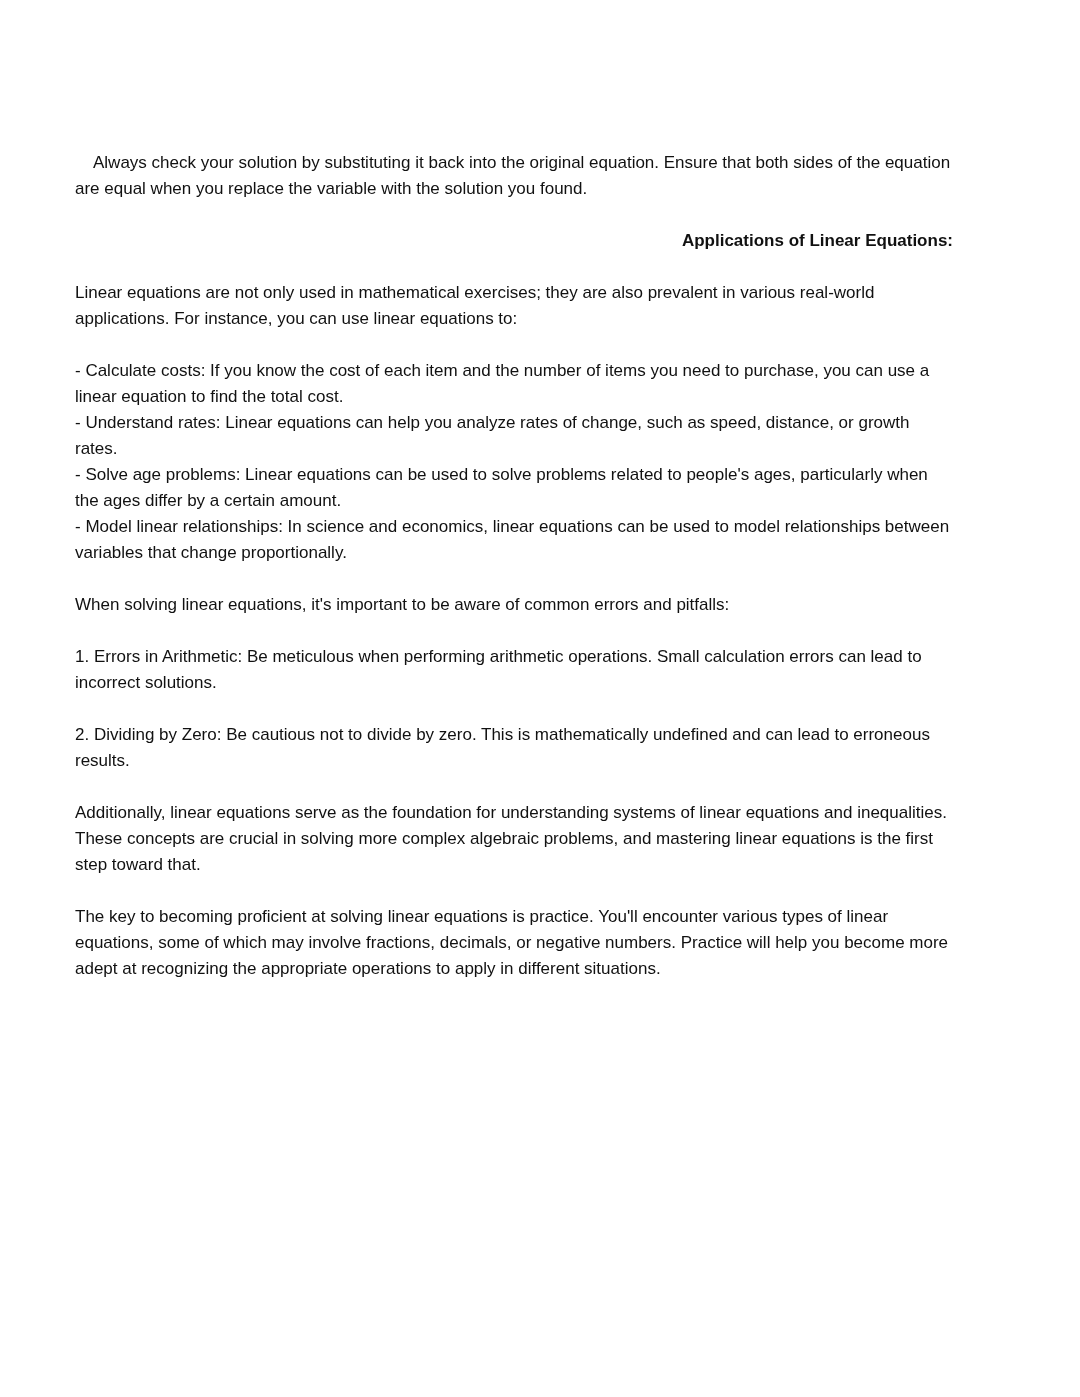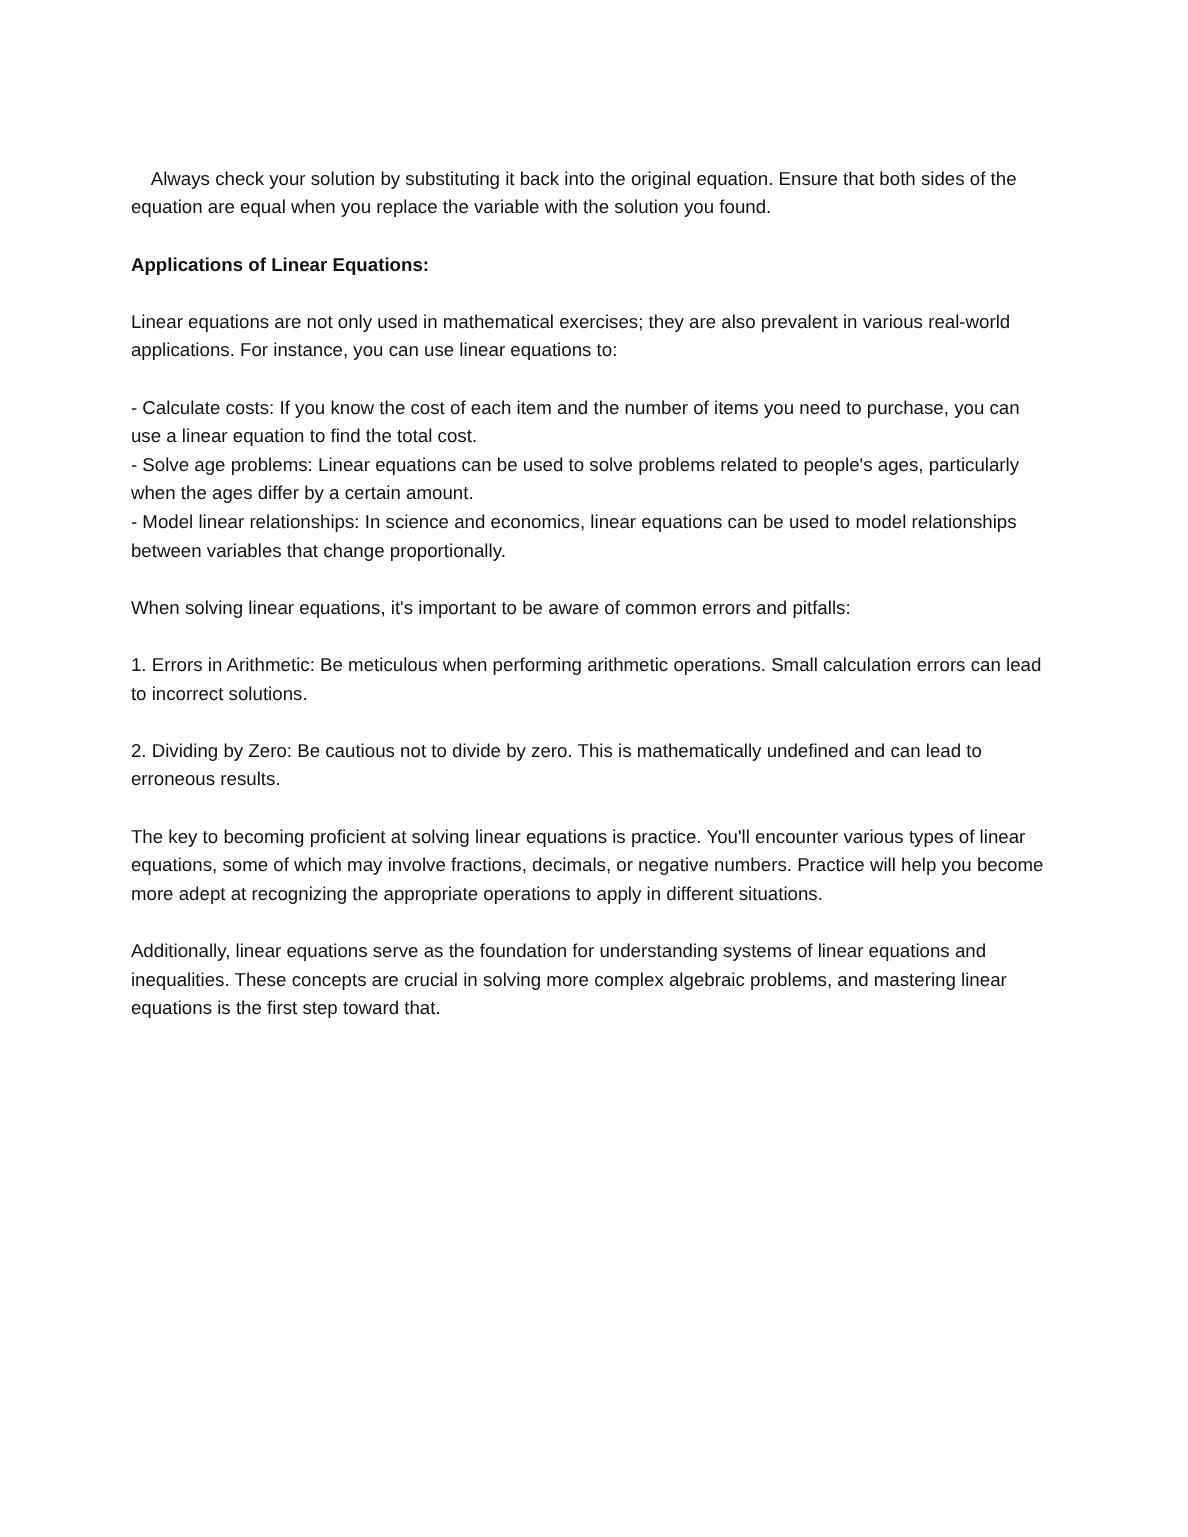--- a/index.html
+++ b/index.html
@@ -6,35 +6,35 @@
     margin: 0;
     padding: 0;
     background: #ffffff;
   }
   .page {
     position: relative;
     width: 1080px;
     height: 1397px;
     background: #ffffff;
     box-sizing: border-box;
-    padding: 150px 127px 0 119px;
+    padding: 150px 127px 0 75px;
     font-family: "Liberation Sans", sans-serif;
     font-size: 17px;
     line-height: 26px;
     color: #111111;
     overflow: hidden;
   }
   .page p {
     margin: 0 0 26px 0;
   }
   .indent-first {
     text-indent: 18px;
   }
   .center-heading {
-    text-align: left;
+    text-align: right;
     font-weight: bold;
   }
   .list-block {
     margin: 0 0 26px 0;
   }
   .list-block p {
     margin: 0;
   }
   b {
     font-weight: normal;
@@ -46,30 +46,31 @@
 <div class="page">
 
   <p class="indent-first">Always check your solution by substituting it back into the original equation. Ensure that both sides of the equation are equal when you replace the variable with the solution you found.</p>
 
   <p class="center-heading">Applications of Linear Equations:</p>
 
   <p>Linear equations are not only used in mathematical exercises; they are also prevalent in various real-world applications. For instance, you can use linear equations to:</p>
 
   <div class="list-block">
     <p>- Calculate costs: If you know the cost of each item and the number of items you need to purchase, you can use a linear equation to find the total cost.</p>
+    <p>- Understand rates: Linear equations can help you analyze rates of change, such as speed, distance, or growth rates.</p>
     <p>- Solve age problems: Linear equations can be used to solve problems related to people's ages, particularly when the ages differ by a certain amount.</p>
     <p>- Model linear relationships: In science and economics, linear equations can be used to model relationships between variables that change proportionally.</p>
   </div>
 
 
   <p>When solving linear equations, it's important to be aware of common errors and pitfalls:</p>
 
   <p><span>1. </span><b>Errors in Arithmetic</b><span>: Be meticulous when performing arithmetic operations. Small calculation errors can lead to incorrect solutions.</span></p>
 
   <p><span>2. </span><b>Dividing by Zero</b><span>: Be cautious not to divide by zero. This is mathematically undefined and can lead to erroneous results.</span></p>
 
 
 
+  <p>Additionally, linear equations serve as the foundation for understanding systems of linear equations and inequalities. These concepts are crucial in solving more complex algebraic problems, and mastering linear equations is the first step toward that.</p>
+
   <p>The key to becoming proficient at solving linear equations is practice. You'll encounter various types of linear equations, some of which may involve fractions, decimals, or negative numbers. Practice will help you become more adept at recognizing the appropriate operations to apply in different situations.</p>
-
-  <p>Additionally, linear equations serve as the foundation for understanding systems of linear equations and inequalities. These concepts are crucial in solving more complex algebraic problems, and mastering linear equations is the first step toward that.</p>
 
 </div>
 
 </body></html>

